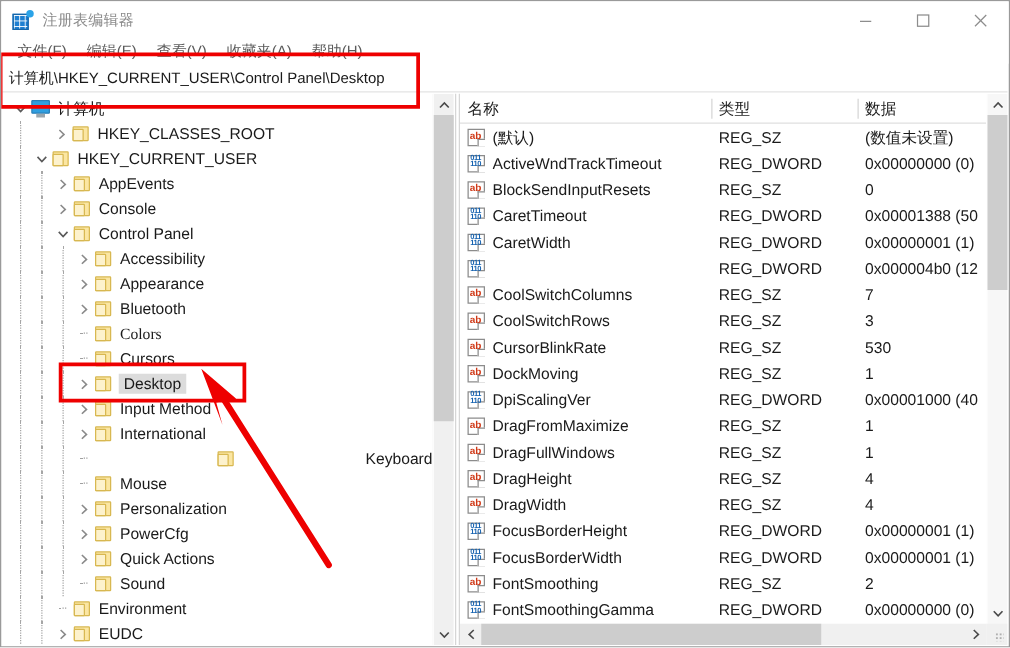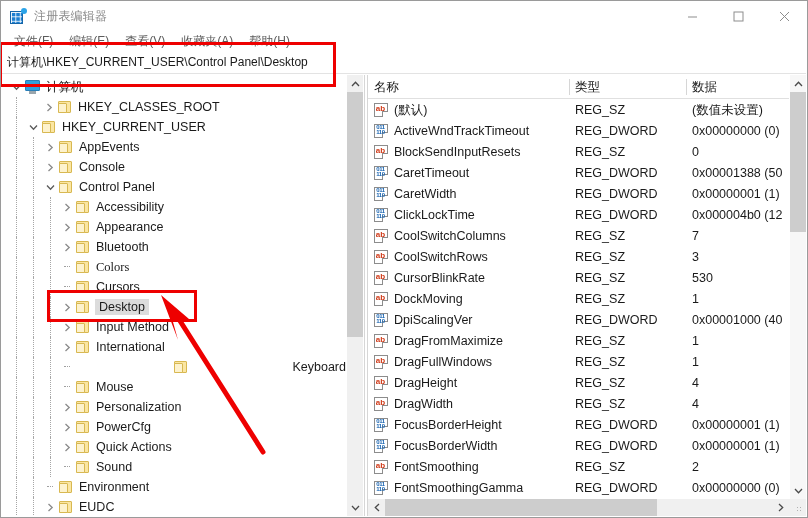--- a/index.html
+++ b/index.html
@@ -654,21 +654,20 @@
             </div>
             <div class="lcell" style="left: 26px; width: 180px;">CaretWidth</div>
             <div class="lcell" style="left: 207px; width: 112px;">REG_DWORD</div>
             <div class="lcell" style="left: 324px; width: 110px;">0x00000001 (1)</div>
           </div>
           <div class="lrow">
             <div class="val-icon dword">
               <div class="page"></div>
               <div class="lbl">011<br>110</div>
             </div>
-            <div class="lcell" style="left: 26px; width: 180px;">ClickLockTime</div>
             <div class="lcell" style="left: 207px; width: 112px;">REG_DWORD</div>
             <div class="lcell" style="left: 324px; width: 110px;">0x000004b0 (12</div>
           </div>
           <div class="lrow">
             <div class="val-icon sz">
               <div class="page"></div>
               <div class="lbl">ab</div>
             </div>
             <div class="lcell" style="left: 26px; width: 180px;">CoolSwitchColumns</div>
             <div class="lcell" style="left: 207px; width: 112px;">REG_SZ</div>

